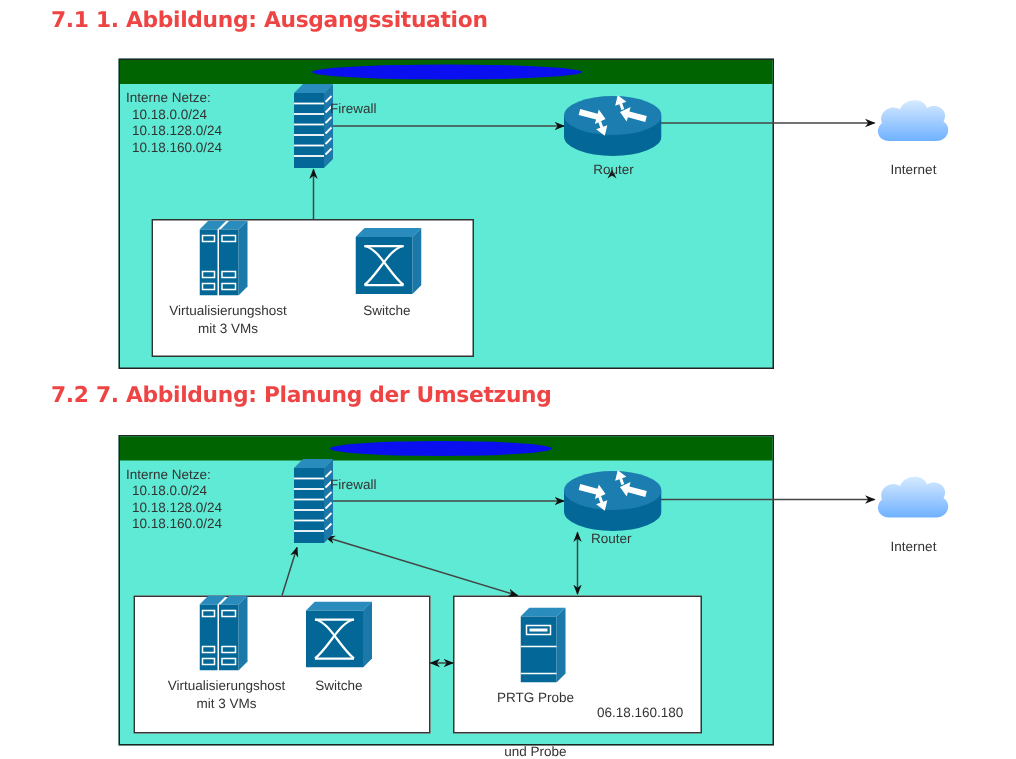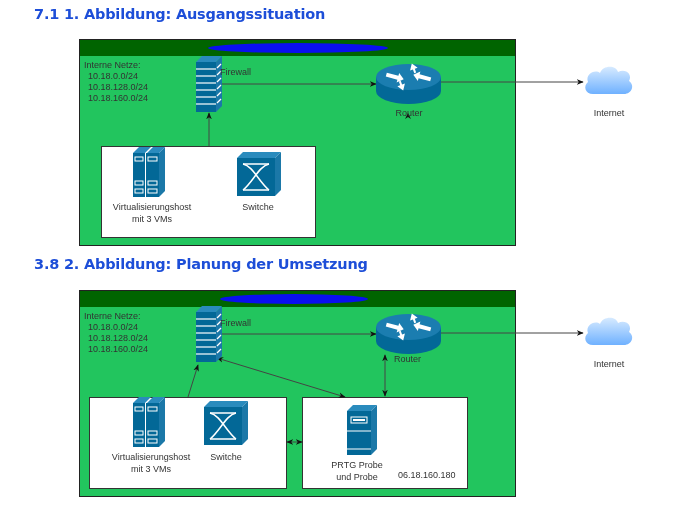--- a/index.html
+++ b/index.html
@@ -1,22 +1,22 @@
 <!DOCTYPE html>
 <html><head>
 <meta charset="utf-8">
 <style>
   html, body { margin: 0; padding: 0; background: #ffffff; }
   body { width: 677px; height: 506px; position: relative; overflow: hidden;
          font-family: "Liberation Sans", sans-serif; }
   .heading { position: absolute; left: 34px; font-family: "DejaVu Sans", sans-serif;
-             font-weight: bold; font-size: 14.5px; color: #1d4ed8; white-space: nowrap; letter-spacing: -0.2px; }
+             font-weight: bold; font-size: 14.5px; color: #ef4444; white-space: nowrap; letter-spacing: -0.2px; }
   .figure { position: absolute; left: 0; width: 677px; }
   .outer { position: absolute; left: 79px; width: 437px; border: 1px solid #222;
-           background: #22c55e; box-sizing: border-box; }
+           background: #5eead4; box-sizing: border-box; }
   .green-bar { position: absolute; left: 0; top: 0; right: 0; height: 16px; background: #006400; }
   .redact { position: absolute; height: 10px; background: #0a0ff0; border-radius: 50%; }
   .lbl { position: absolute; font-size: 9px; color: #333; white-space: nowrap; line-height: 11px; }
   .lbl.center { text-align: center; }
   .inner { position: absolute; border: 1px solid #333; background: #fff; box-sizing: border-box; }
   svg.lines { position: absolute; left: 0; top: 0; overflow: visible; pointer-events: none; }
   .icon { position: absolute; }
 </style>
 </head>
 <body>
@@ -118,21 +118,21 @@
     <g stroke="#fff" stroke-width="1.5" fill="none">
       <path d="M6,12 C16,14 22,30 32,38"></path>
       <path d="M32,12 C22,14 16,30 6,38"></path>
       <line x1="6" y1="12" x2="32" y2="12"></line>
       <line x1="6" y1="38" x2="32" y2="38"></line>
     </g>
   </svg>
   <div class="lbl center" style="left:228px; top:202px; width:60px">Switche</div>
 </div>
 
-<div class="heading" style="top:256px">3.8 2. Abbildung: Planung der Umsetzung</div>
+<div class="heading" style="top:256px">7.2 7. Abbildung: Planung der Umsetzung</div>
 
 <div class="figure" style="top:0; height:506px">
   <div class="outer" style="top:290px; height:207px">
     <div class="green-bar"></div>
     <div class="redact" style="left:140px; top:3px; width:148px;"></div>
     <div class="lbl" style="left:4px; top:20px">Interne Netze:</div>
     <div class="lbl" style="left:8px; top:31px">10.18.0.0/24</div>
     <div class="lbl" style="left:8px; top:42px">10.18.128.0/24</div>
     <div class="lbl" style="left:8px; top:53px">10.18.160.0/24</div>
   </div>
@@ -222,15 +222,15 @@
   <svg class="icon" style="left:347px; top:405px" width="36" height="50" viewBox="0 0 36 50">
     <polygon points="0,6 6,0 30,0 24,6" fill="#2a8bbd"></polygon>
     <polygon points="24,6 30,0 30,44 24,50" fill="#1b78a8"></polygon>
     <rect x="0" y="6" width="24" height="44" fill="#036897"></rect>
     <rect x="4" y="12" width="16" height="6" fill="none" stroke="#fff" stroke-width="1"></rect>
     <rect x="6" y="14" width="12" height="2" fill="#fff"></rect>
     <line x1="0" y1="26" x2="24" y2="26" stroke="#fff" stroke-width="1"></line>
     <line x1="0" y1="44" x2="24" y2="44" stroke="#fff" stroke-width="1"></line>
   </svg>
   <div class="lbl center" style="left:330px; top:460px; width:54px">PRTG Probe</div>
-  <div class="lbl center" style="left:330px; top:472px; width:54px">und Probe</div>
+  <div class="lbl center" style="left:330px; top:496px; width:54px">und Probe</div>
   <div class="lbl" style="left:398px; top:470px">06.18.160.180</div>
 </div>
 
 </body></html>

